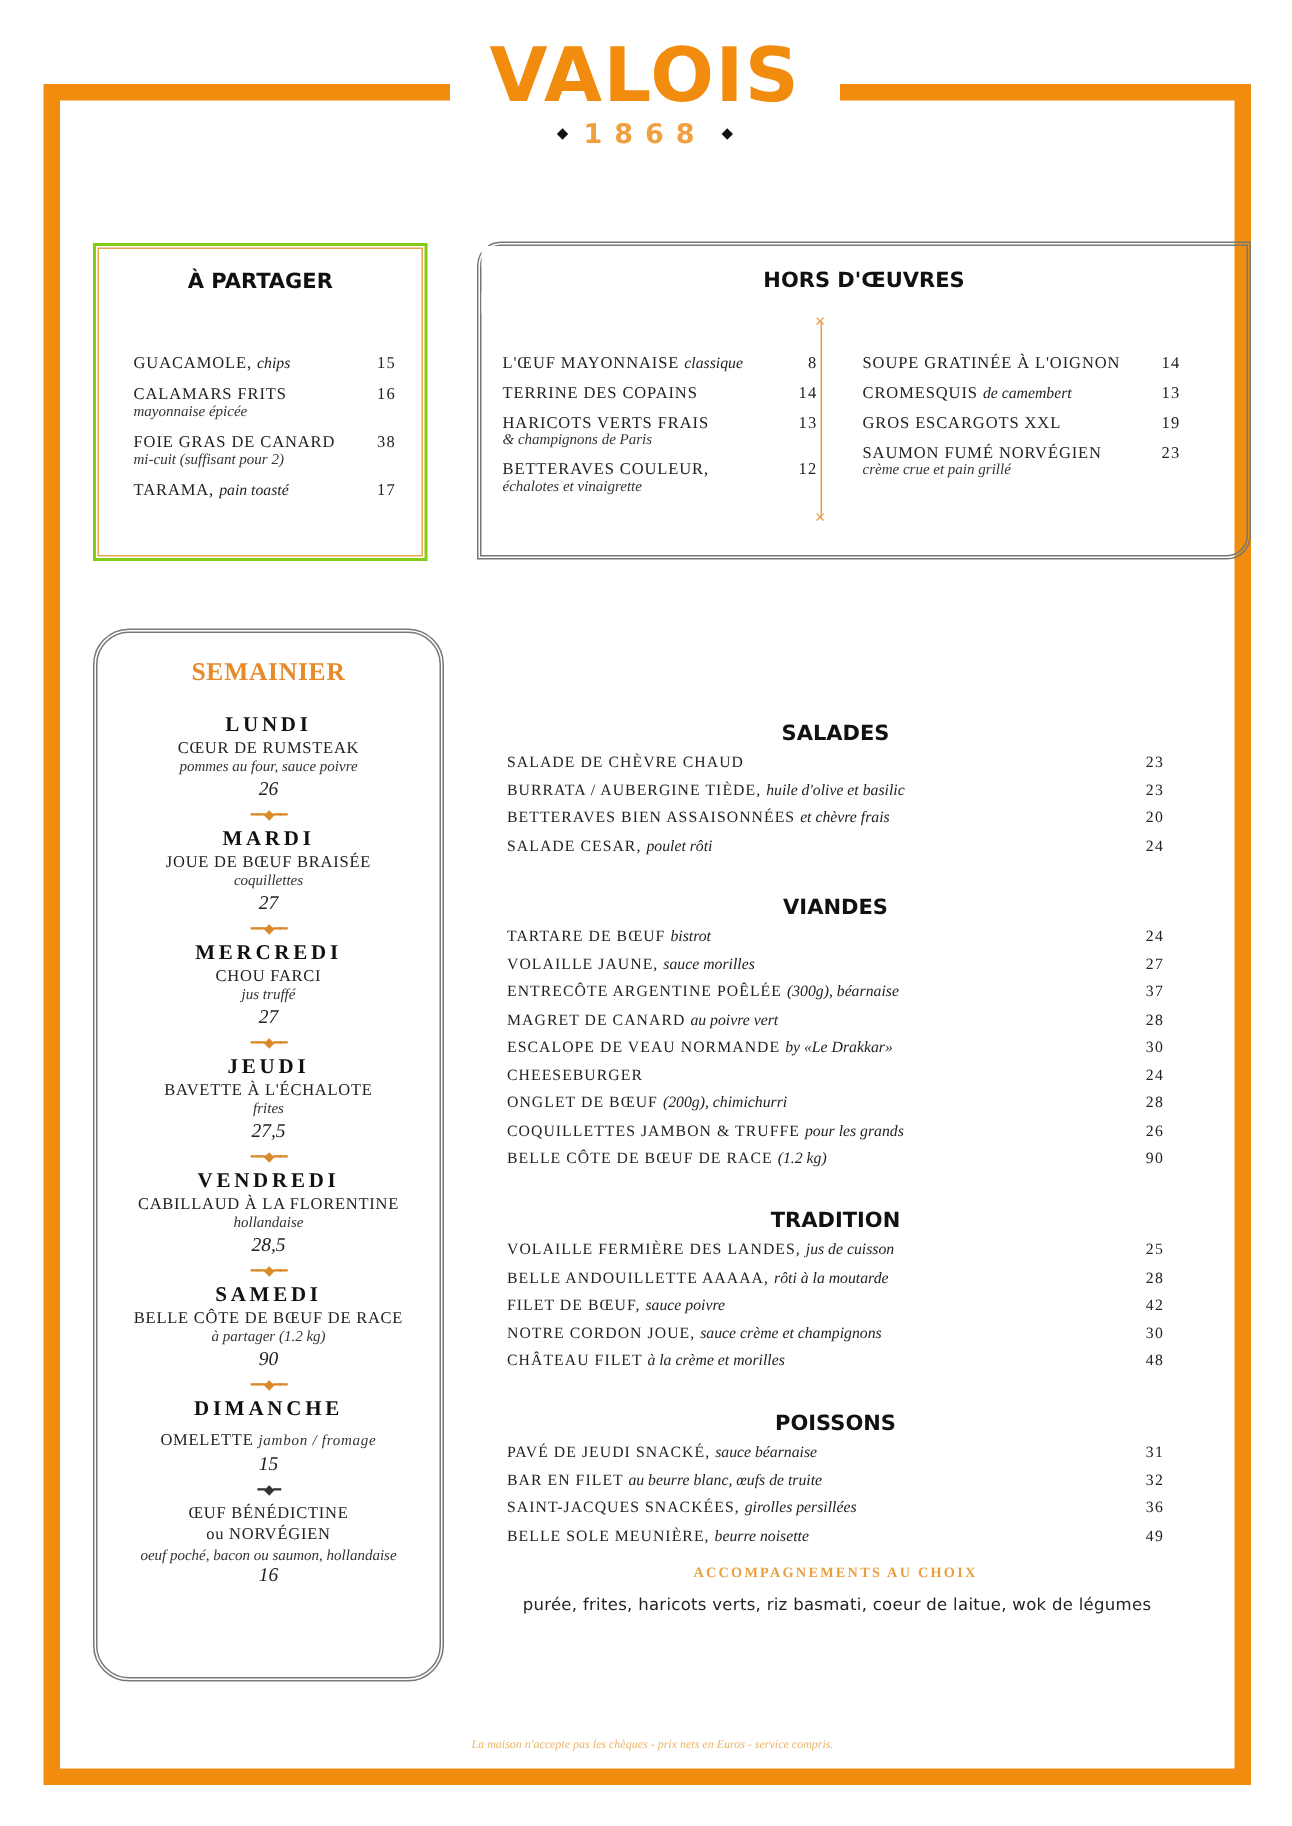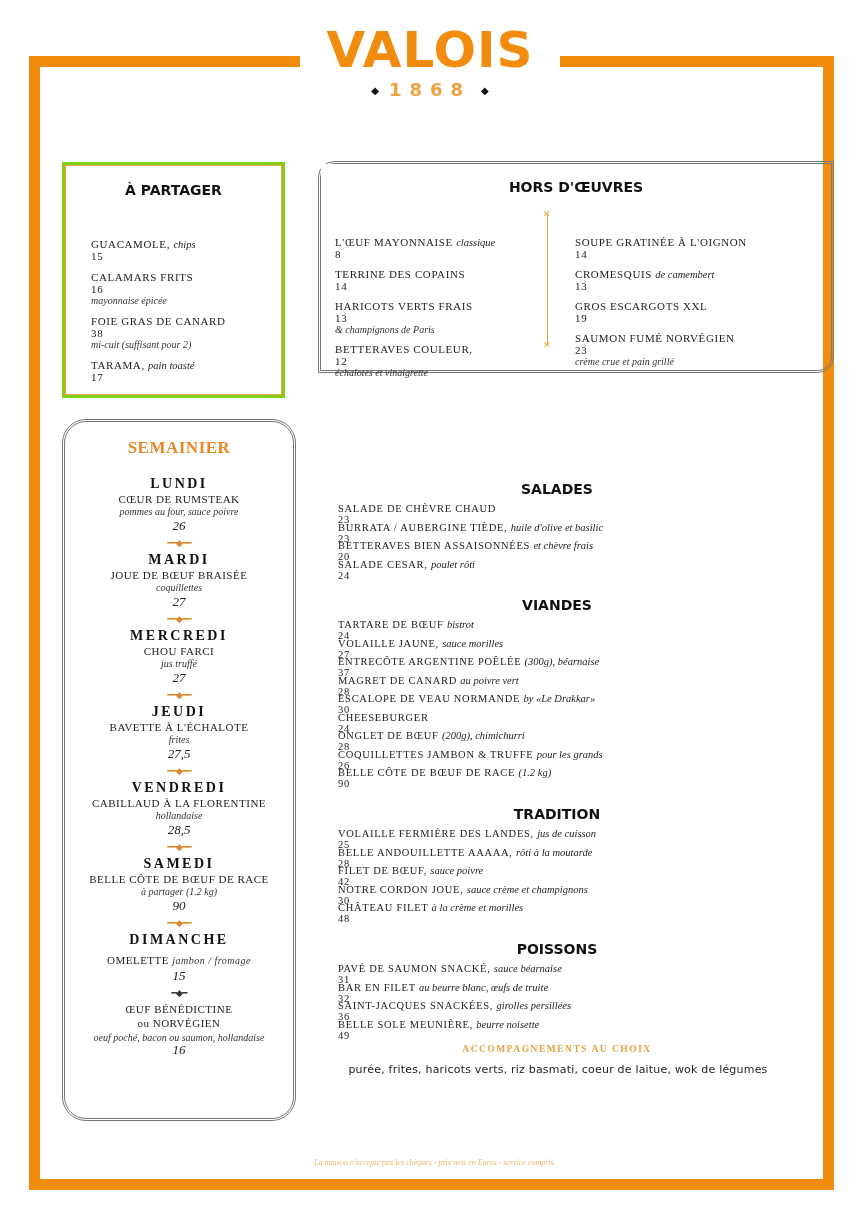--- a/index.html
+++ b/index.html
@@ -21,30 +21,30 @@
     color: #F28C0F; line-height: 56px; margin-top: 6px;
   }
   .logo-year {
     font-family: "DejaVu Sans", sans-serif; font-weight: bold;
     font-size: 18px; letter-spacing: 8px; color: #F0A040; line-height: 24px;
   }
   .logo-year .dot { color: #111; font-size: 10px; letter-spacing: 0; margin: 0 10px; vertical-align: middle; }
 
   
   .box-partager {
-    position: absolute; left: 62px; top: 162px; width: 223px; height: 236px;
-    border: 4px solid #84cc16; outline: 1px solid #E8A54A; outline-offset: -4px;
+    position: absolute; left: 62px; top: 162px; width: 223px; height: 212px;
+    border: 2px solid #84cc16; outline: 1px solid #E8A54A; outline-offset: -4px;
   }
   .box-title {
     font-family: "DejaVu Sans", "Liberation Sans", sans-serif;
     font-weight: bold; font-size: 14px; color: #111; text-align: center;
   }
   .box-partager .box-title { margin-top: 16px; }
   .partager-list { position: absolute; left: 25px; top: 72px; width: 175px; }
-  .item { display: flex; justify-content: space-between; align-items: flex-start; flex-direction: column; }
+  .item { display: flex; justify-content: space-between; align-items: flex-end; }
   .item-name { font-size: 11px; letter-spacing: 0.6px; color: #222; }
   .item-name i { letter-spacing: 0; font-size: 10.5px; }
   .item-sub { font-style: italic; font-size: 10px; color: #333; line-height: 11px; }
   .item-price { font-size: 11px; letter-spacing: 0.8px; color: #222; }
   .partager-list .item-row { margin-bottom: 9px; }
 
   
   .box-hors {
     position: absolute; left: 318px; top: 161px; width: 516px; height: 212px;
     border: 3px double #777;
@@ -392,21 +392,21 @@
           <div class="item-price">48</div>
         </div>
       </div>
     </div>
 </div>
 <div class="section" style="top:901px;">
   <div class="section-title">POISSONS</div>
   <div id="list-poissons">
       <div class="item-row">
         <div class="item">
-          <div class="item-name"><span>PAVÉ DE SAUMON SNACKÉ,</span> <i>sauce béarnaise</i></div>
+          <div class="item-name"><span>PAVÉ DE JEUDI SNACKÉ,</span> <i>sauce béarnaise</i></div>
           <div class="item-price">31</div>
         </div>
       </div>
       <div class="item-row">
         <div class="item">
           <div class="item-name"><span>BAR EN FILET</span> <i>au beurre blanc, œufs de truite</i></div>
           <div class="item-price">32</div>
         </div>
       </div>
       <div class="item-row">

